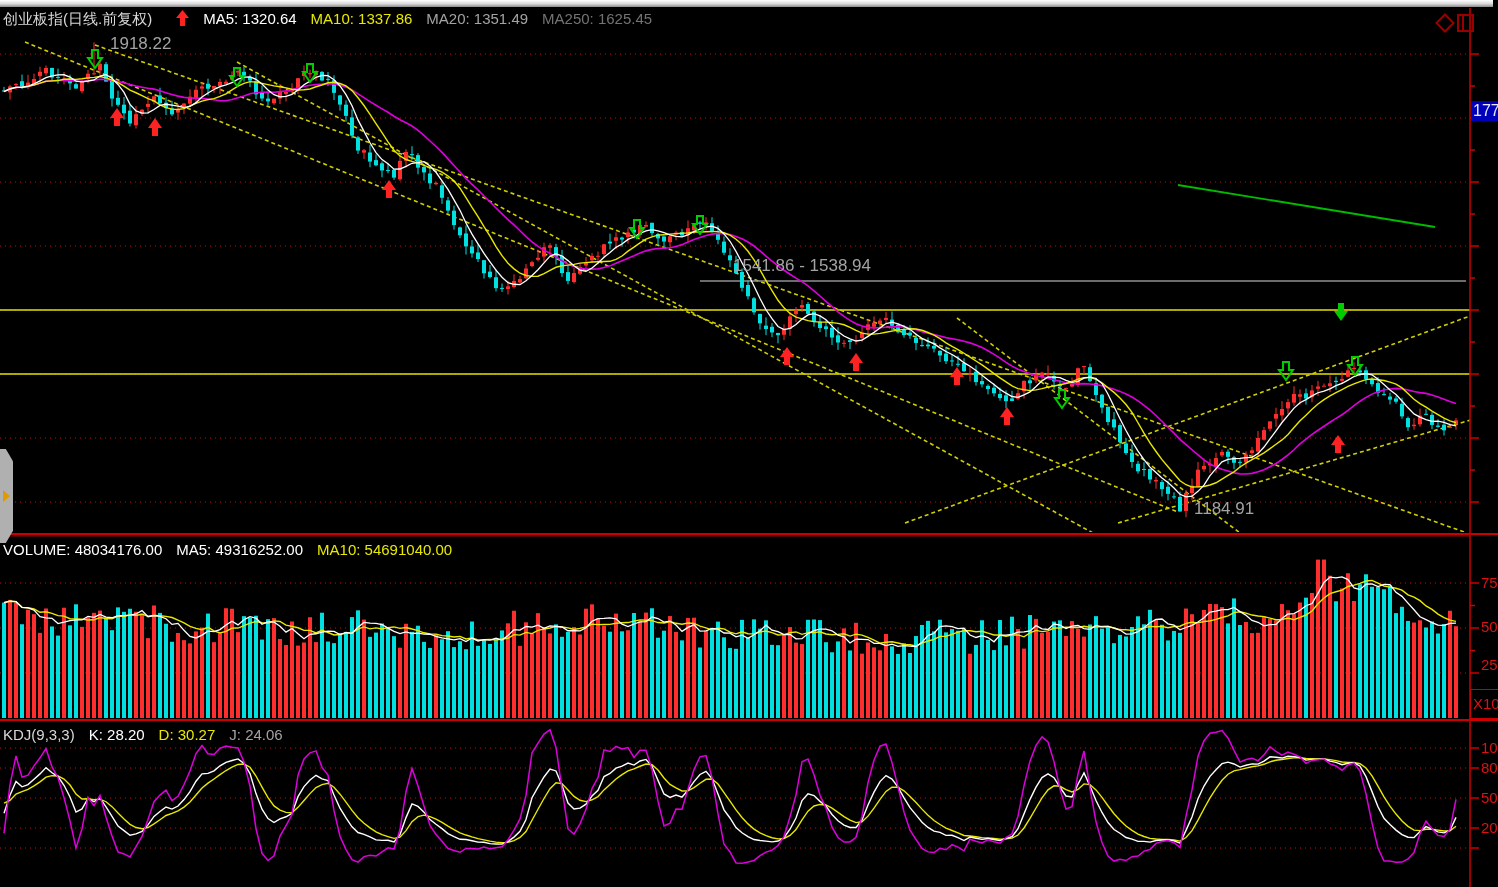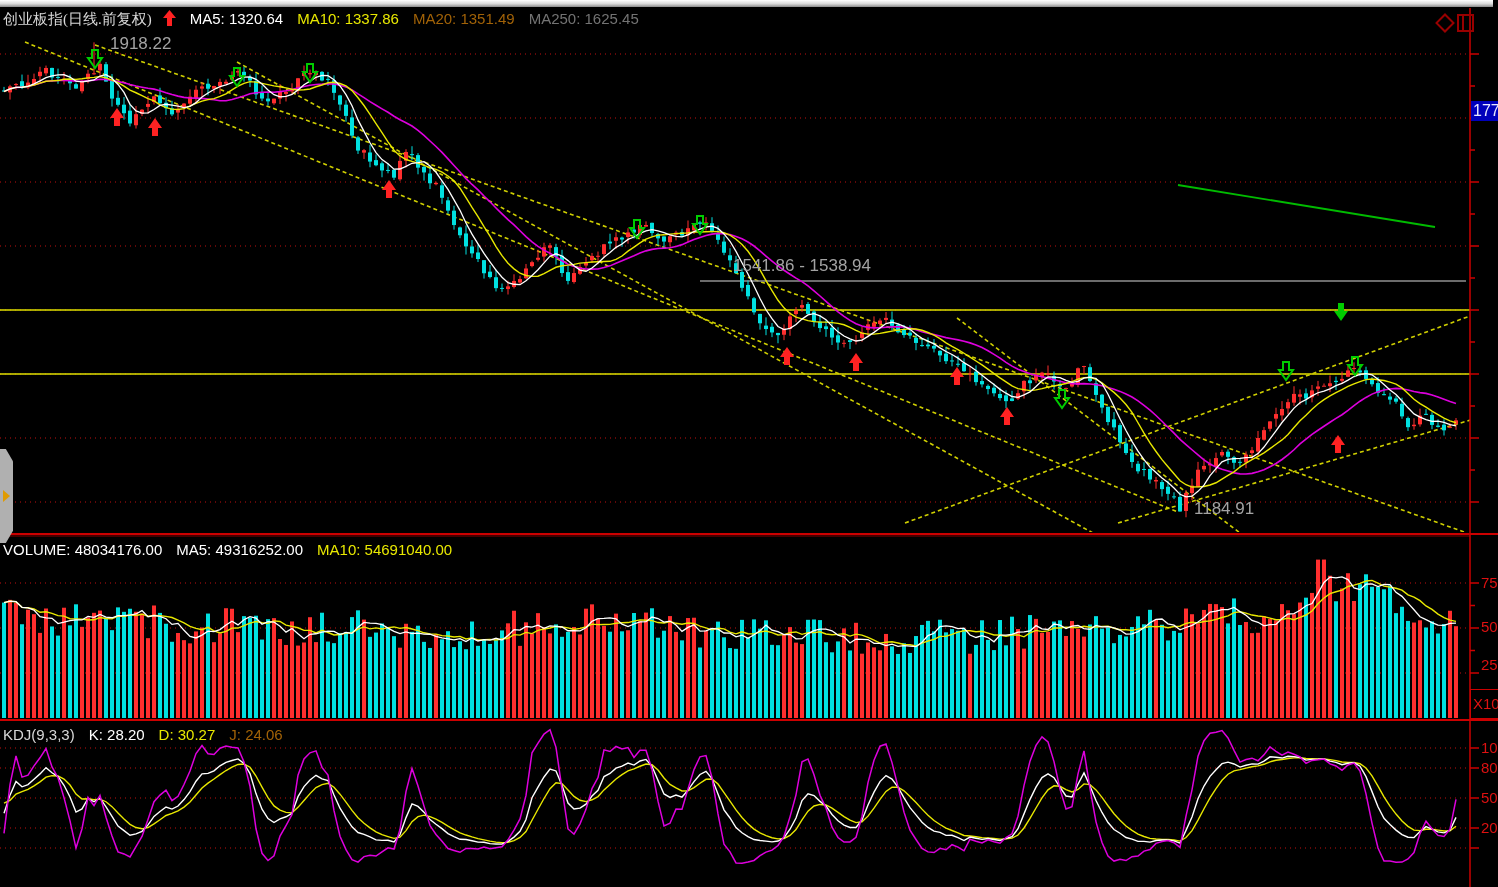--- a/index.html
+++ b/index.html
@@ -6,21 +6,21 @@
     font-family:"Liberation Sans",sans-serif;}
   #stage{position:relative;width:1498px;height:887px;background:#000;}
   #chart-svg{position:absolute;left:0;top:0;}
   .top-strip{position:absolute;left:0;top:0;width:1493px;height:7px;
     background:linear-gradient(#ffffff,#d9d9d9 55%,#8a8a8a);}
   .pane-header{position:absolute;font-size:15px;white-space:nowrap;z-index:5;letter-spacing:0px;}
   .pane-header span{margin-right:14px;}
   .hdr-title{color:#d8d8d8;}
   .c-white{color:#ffffff;}
   .c-yellow{color:#e8e800;}
-  .c-magenta{color:#a16207;}
+  .c-magenta{color:#a3a3a3;}
   .c-green{color:#737373;text-align:right;}
   .marker{position:absolute;color:#a3a3a3;font-size:17px;z-index:4;white-space:nowrap;}
   .axis-label{position:absolute;color:#dd1111;font-size:15px;overflow:hidden;z-index:4;white-space:nowrap;}
   .blue-tag{position:absolute;left:1471px;top:101px;width:26px;height:20px;background:#0000bb;
     color:#e8e8ff;font-size:16px;line-height:20px;padding-left:2px;overflow:hidden;z-index:6;}
   .x10-box{position:absolute;left:1470px;top:689px;width:26px;height:28px;border:1px solid #cc0000;
     color:#dd1111;font-size:15px;line-height:28px;padding-left:2px;overflow:hidden;z-index:6;background:#000;}
   .icon-diamond{position:absolute;left:1438px;top:16px;width:10px;height:10px;border:2px solid #990000;
     transform:rotate(45deg);z-index:6;}
   .icon-split{position:absolute;left:1457px;top:14px;width:13px;height:14px;border:2px solid #990000;z-index:6;}
@@ -862,21 +862,21 @@
       <line x1="1470" y1="748" x2="1479" y2="748" stroke="#cc0000" stroke-width="1.5"></line>
       <line x1="1470" y1="768" x2="1479" y2="768" stroke="#cc0000" stroke-width="1.5"></line>
       <line x1="1470" y1="798" x2="1479" y2="798" stroke="#cc0000" stroke-width="1.5"></line>
       <line x1="1470" y1="828" x2="1479" y2="828" stroke="#cc0000" stroke-width="1.5"></line>
       <line x1="1470" y1="848" x2="1479" y2="848" stroke="#cc0000" stroke-width="1.5"></line>
     </svg>
 
   <div class="top-strip"></div>
 
   <div class="pane-header" style="left:3px;top:10px;">
-    <span class="hdr-title" style="margin-right:5px;font-family:Liberation Serif, serif;">创业板指(日线.前复权)</span><span class="hdr-arrow"><svg width="13" height="16" viewBox="0 0 13 16">
+    <span class="hdr-title" style="margin-right:18px;">创业板指(日线.前复权)</span><span class="hdr-arrow"><svg width="13" height="16" viewBox="0 0 13 16">
           <path d="M6.5 0 L13 8 L9 8 L9 16 L4 16 L4 8 L0 8 Z" fill="#ff2222"></path>
         </svg></span><span class="c-white">MA5: 1320.64</span><span class="c-yellow">MA10: 1337.86</span><span class="c-magenta">MA20: 1351.49</span><span class="c-green">MA250: 1625.45</span>
   </div>
 
   <div class="marker" style="left:110px;top:34px;">1918.22</div>
   <div class="marker" style="left:733px;top:256px;text-align:right;">1541.86 - 1538.94</div>
   <div class="marker" style="left:1194px;top:499px;">1184.91</div>
 
   <div class="blue-tag">177</div>
 

